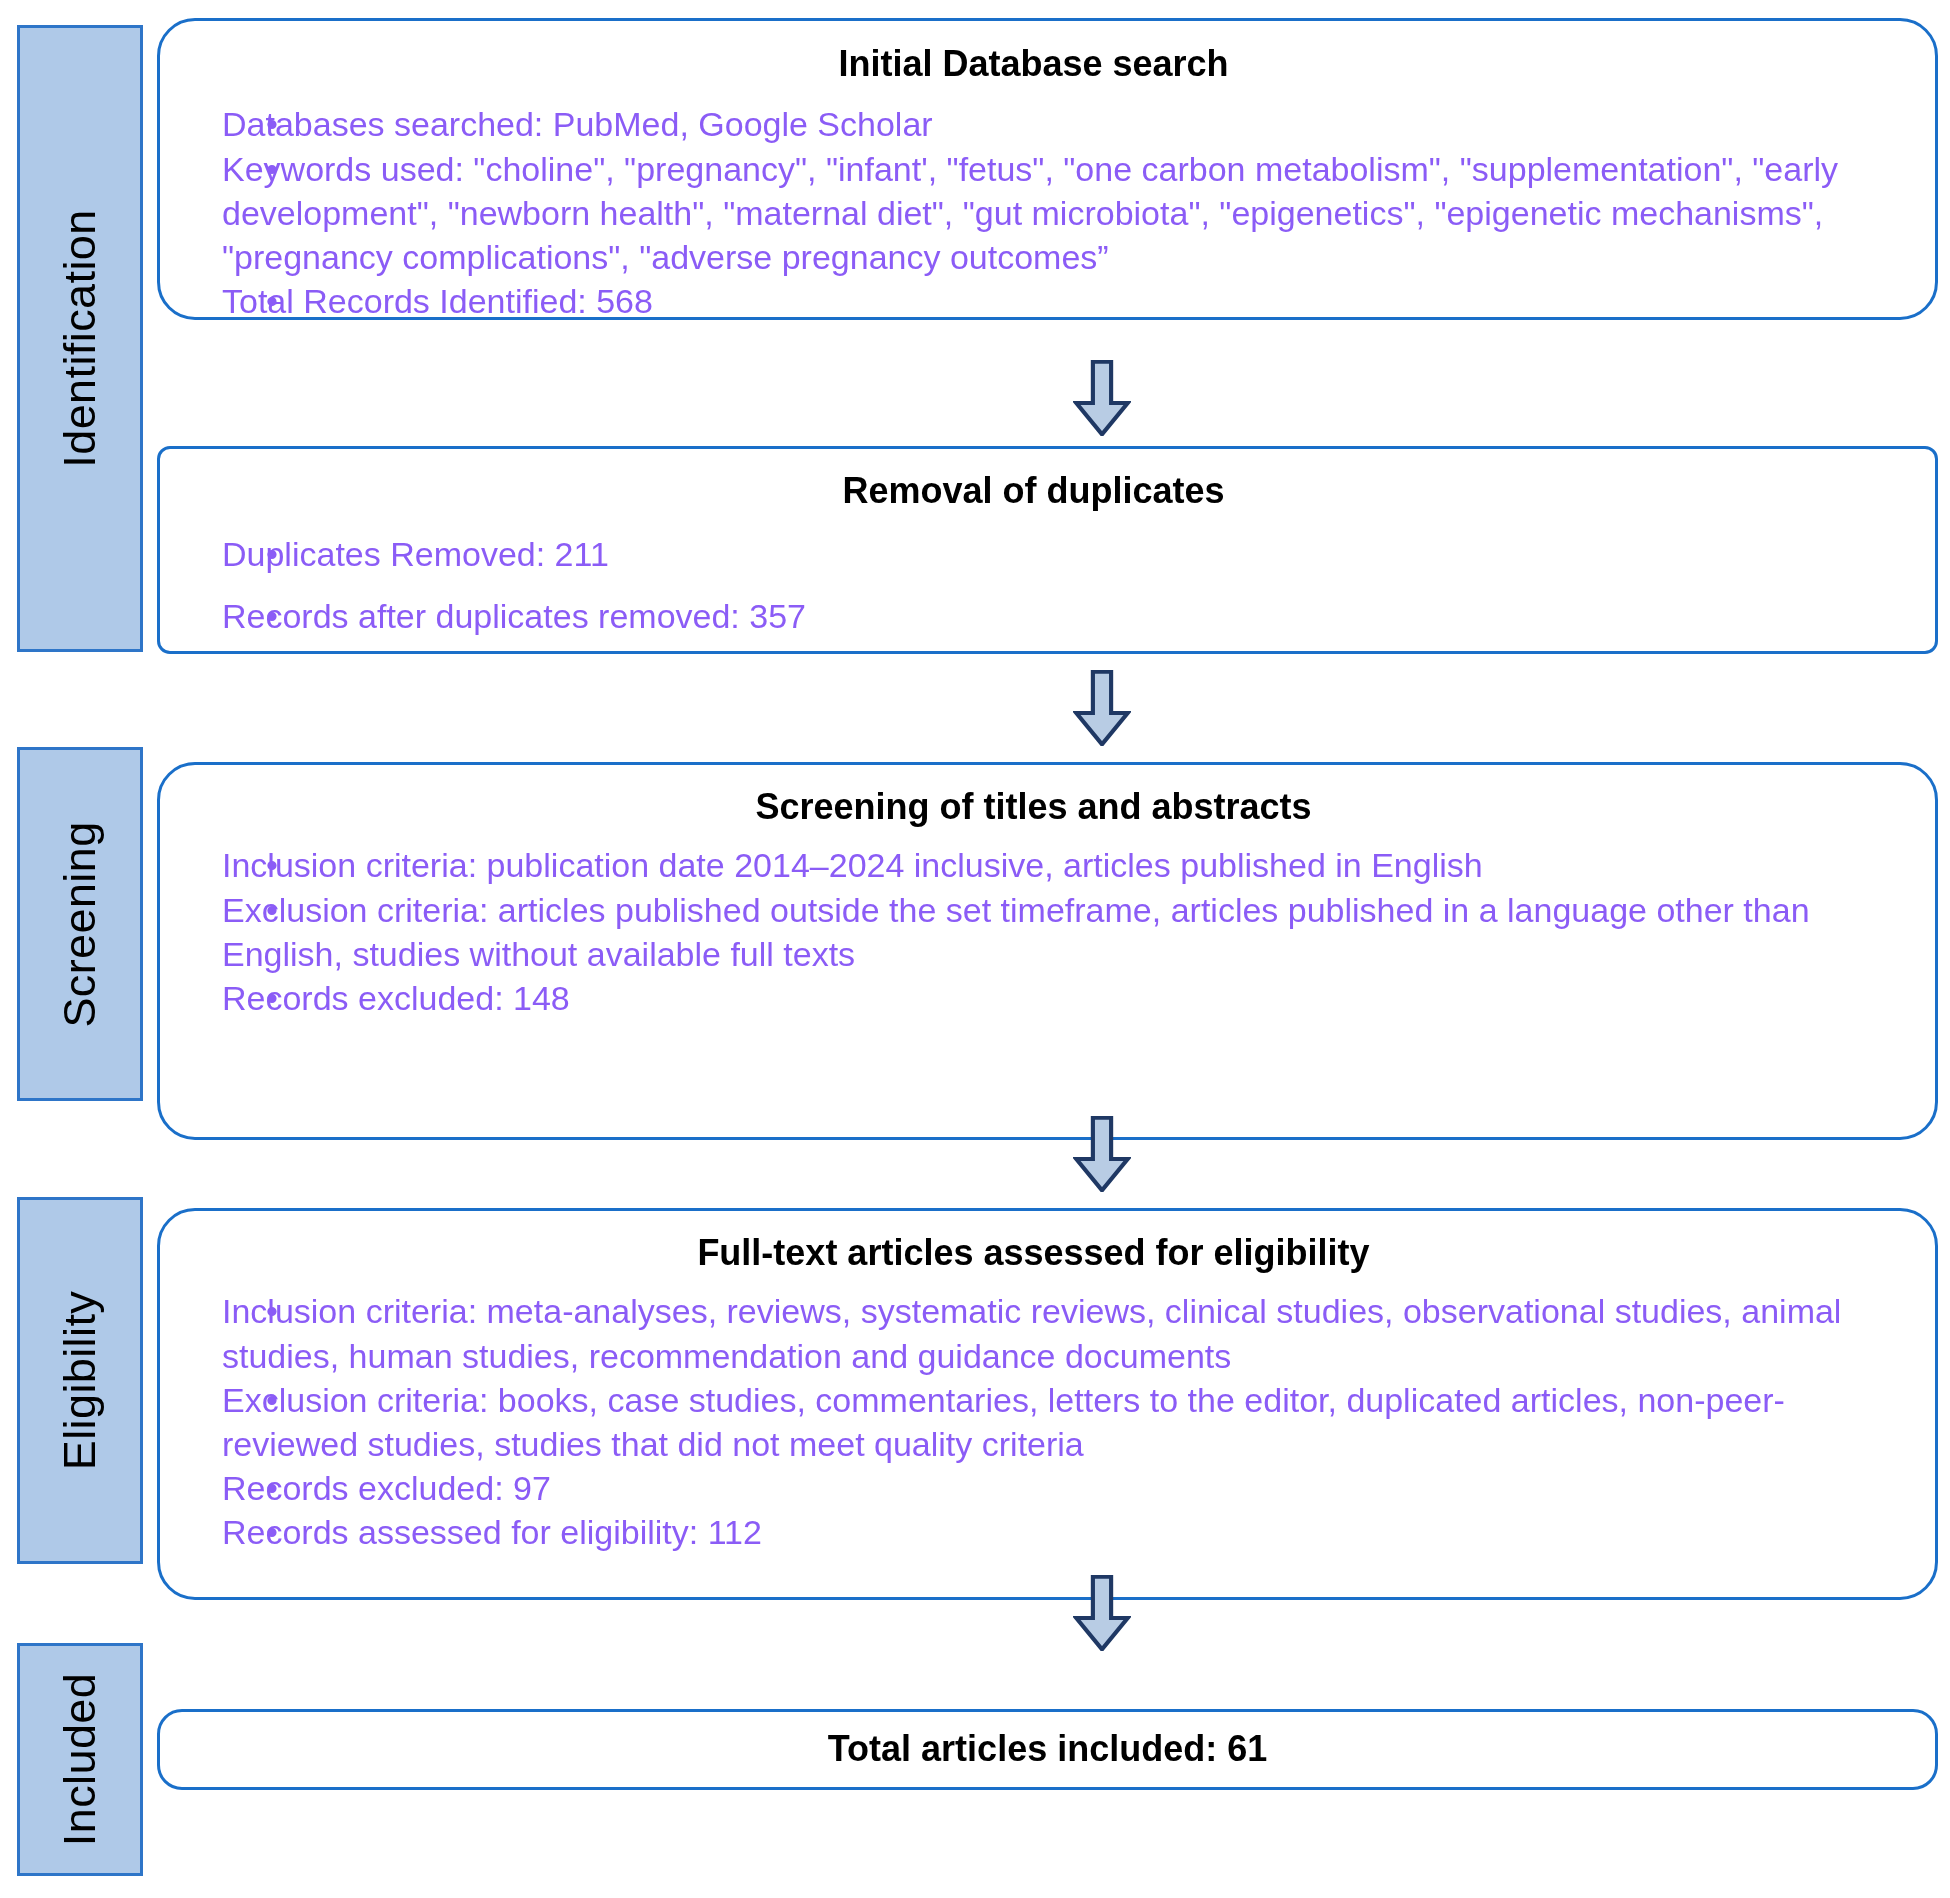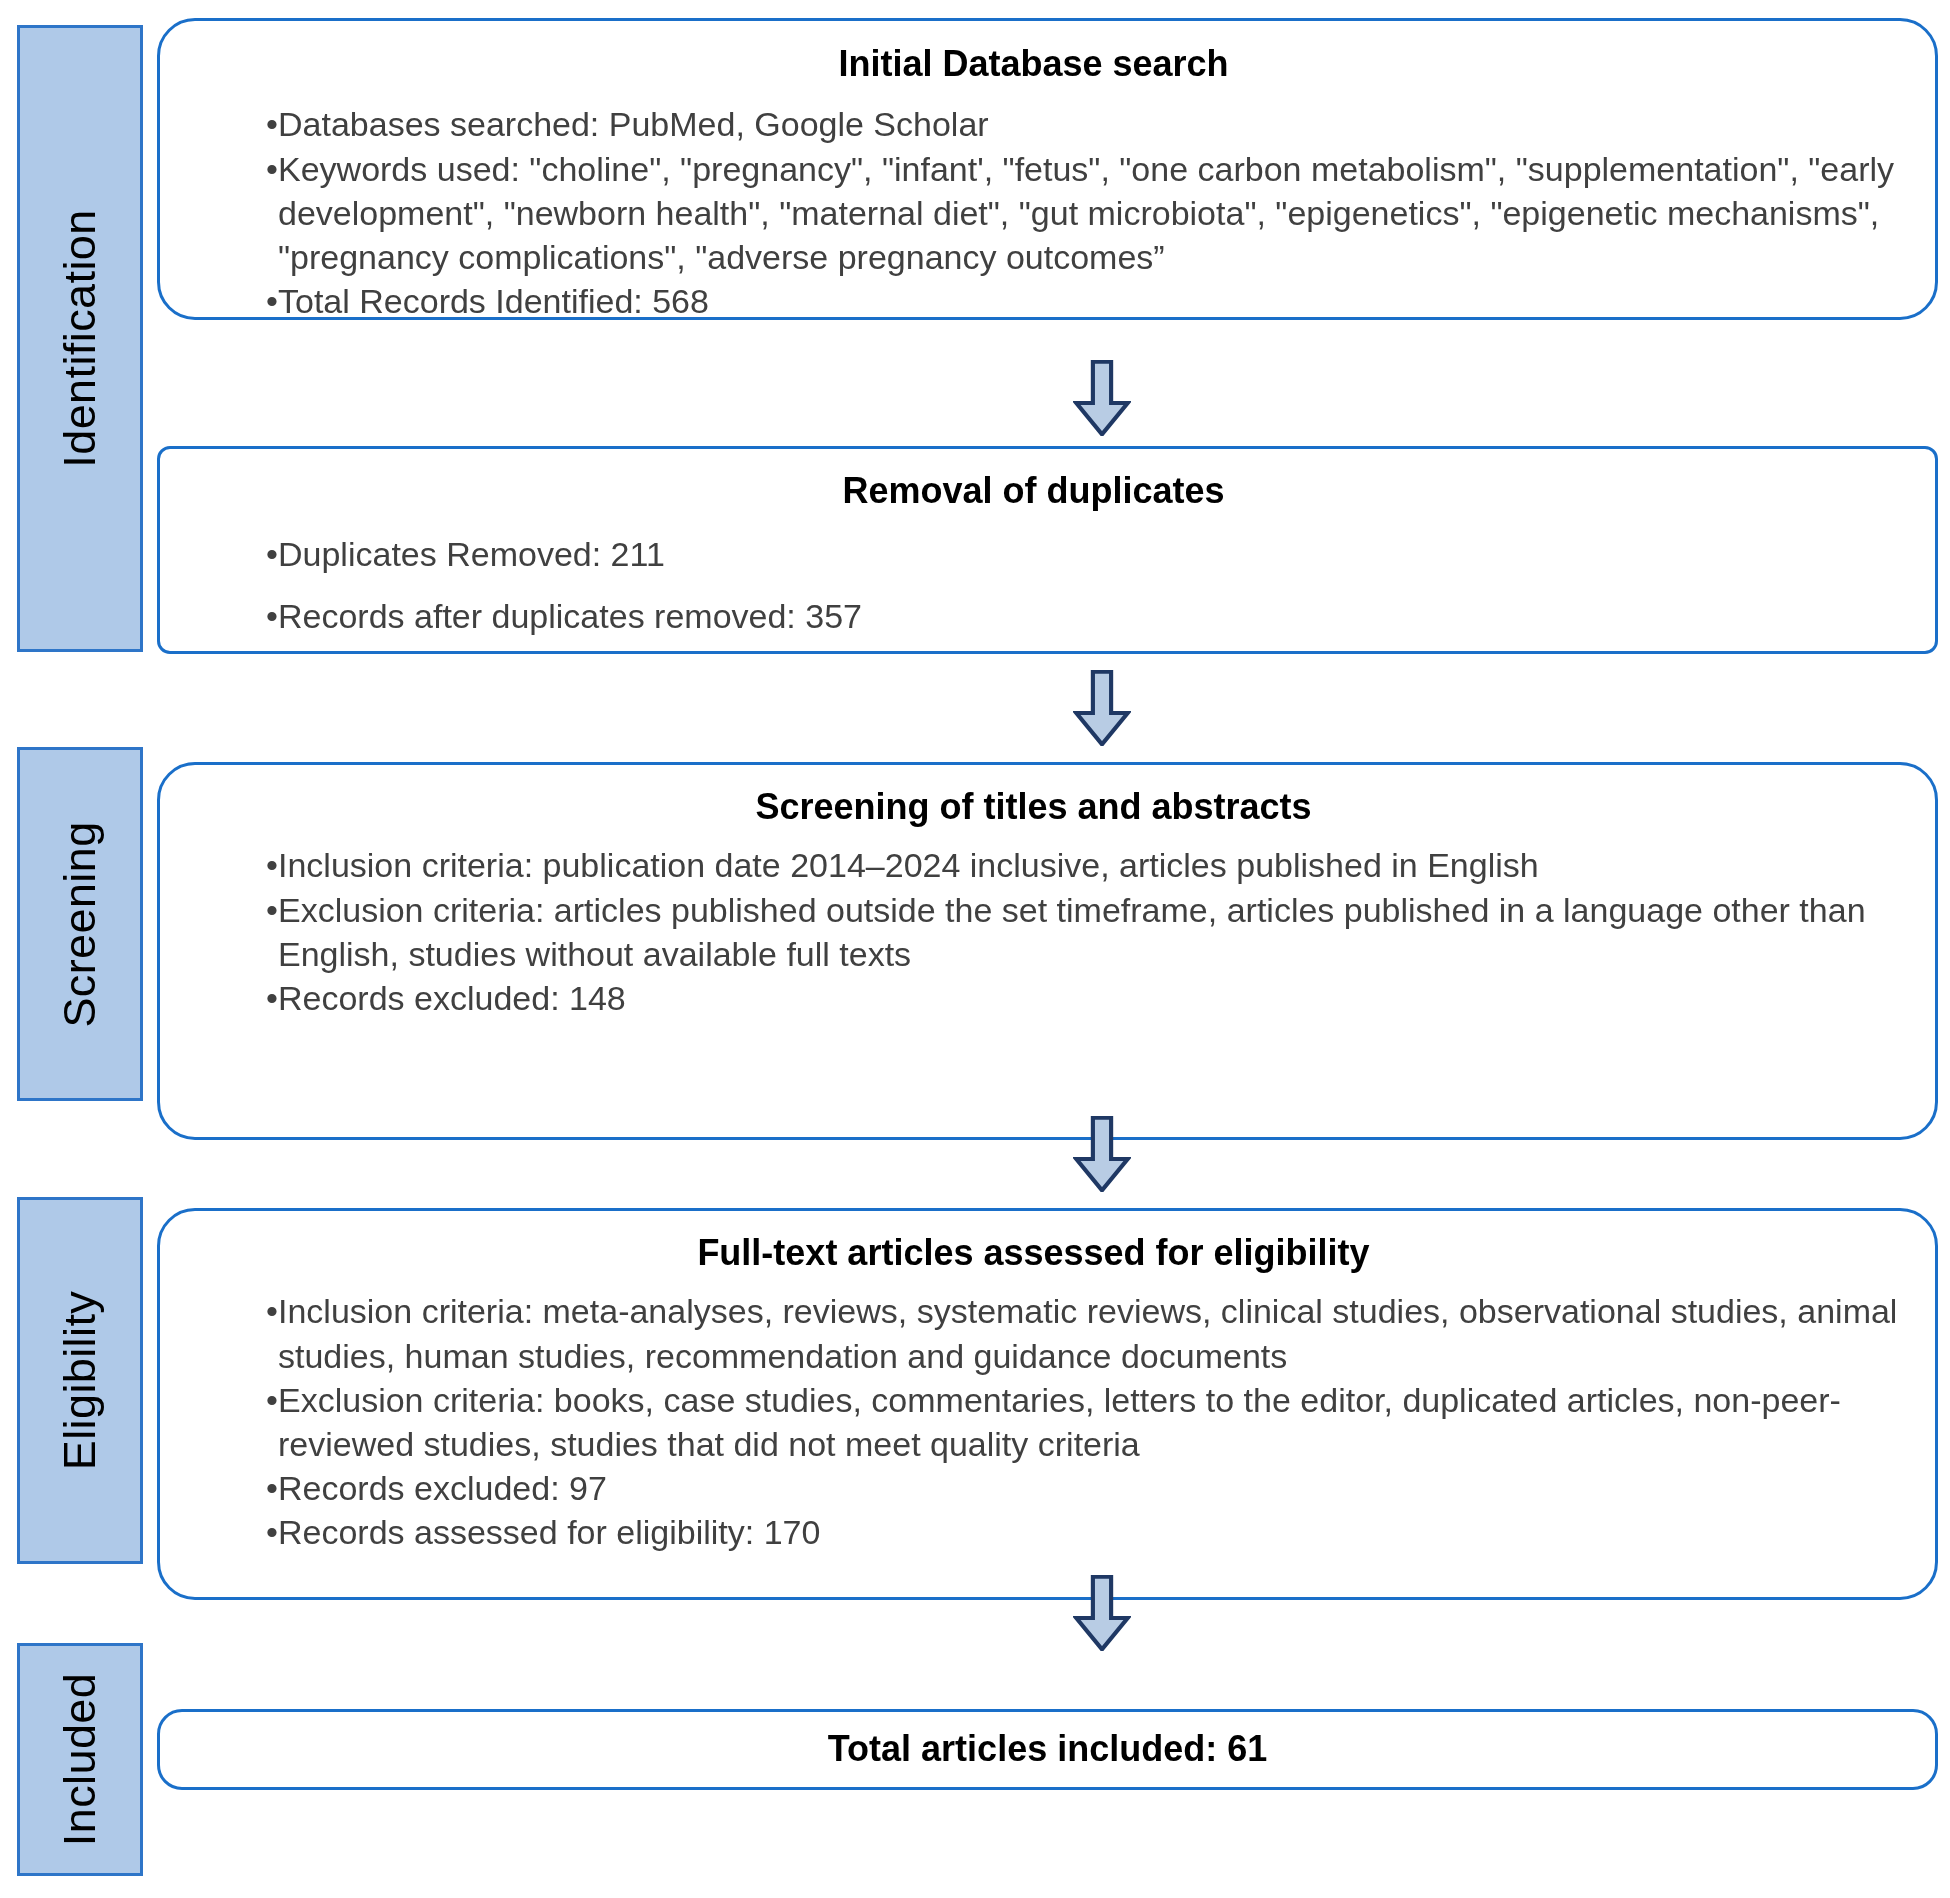--- a/index.html
+++ b/index.html
@@ -70,22 +70,22 @@
 
   ul.bullets {
     list-style: none;
     margin: 0;
     padding: 0;
   }
   ul.bullets li {
     position: relative;
     font-size: 34px;
     line-height: 1.30;
-    padding-left: 118px;
-    color: #404040;
+    padding-left: 62px;
+    color: #8b5cf6;
   }
   ul.bullets li::before {
     content: "\2022";
     position: absolute;
     left: 106px;
     top: 0;
     font-size: 34px;
     line-height: 1.30;
   }
 
@@ -160,21 +160,21 @@
       <polygon points="24,2 46,2 46,52 66,52 35,90 4,52 24,52" fill="#B8CCE4" stroke="#1F3864" stroke-width="5" stroke-linejoin="miter"></polygon>
     </svg>
   </div>
 
   <div class="node" style="top:1208px; height:392px; padding:21.5px 28px 0 0;">
     <div class="node-title">Full-text articles assessed for eligibility</div>
     <ul class="bullets" style="margin-top:16.5px;">
       <li>Inclusion criteria: meta-analyses, reviews, systematic reviews, clinical studies, observational studies, animal studies, human studies, recommendation and guidance documents</li>
       <li>Exclusion criteria: books, case studies, commentaries, letters to the editor, duplicated articles, non-peer-reviewed studies, studies that did not meet quality criteria</li>
       <li>Records excluded: 97</li>
-      <li>Records assessed for eligibility: 170</li>
+      <li>Records assessed for eligibility: 112</li>
     </ul>
   </div>
 
   <div class="arrow" style="left:1073px; top:1575px; height:76px;">
     <svg viewBox="0 0 70 92" preserveAspectRatio="none">
       <polygon points="24,2 46,2 46,52 66,52 35,90 4,52 24,52" fill="#B8CCE4" stroke="#1F3864" stroke-width="5" stroke-linejoin="miter"></polygon>
     </svg>
   </div>
 
   <div class="node" style="top:1709px; height:81px; border-radius:25px;">

